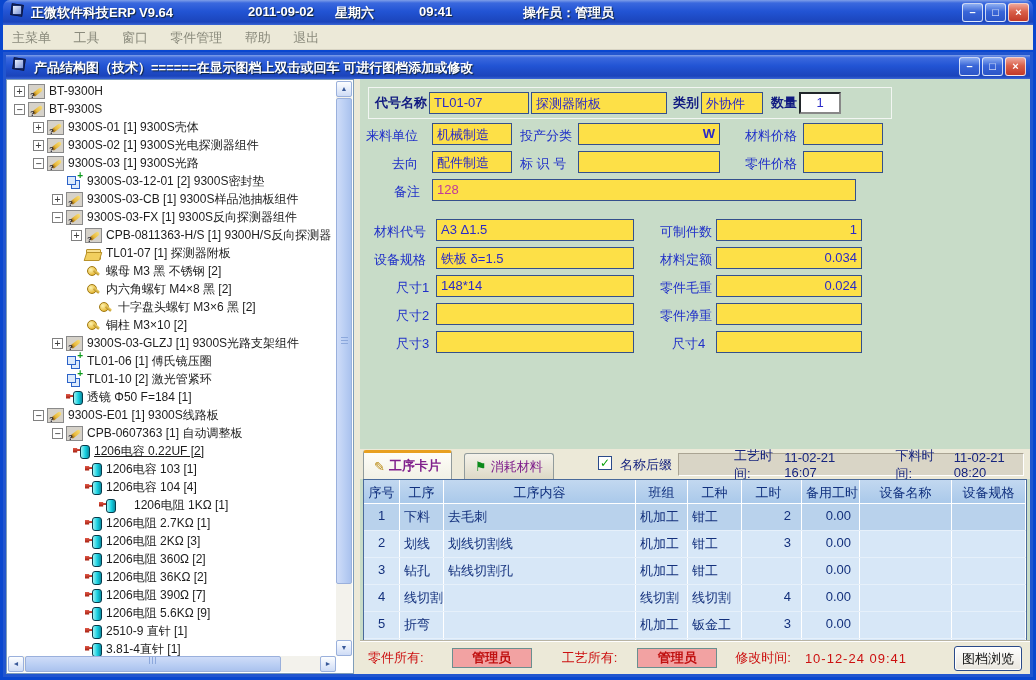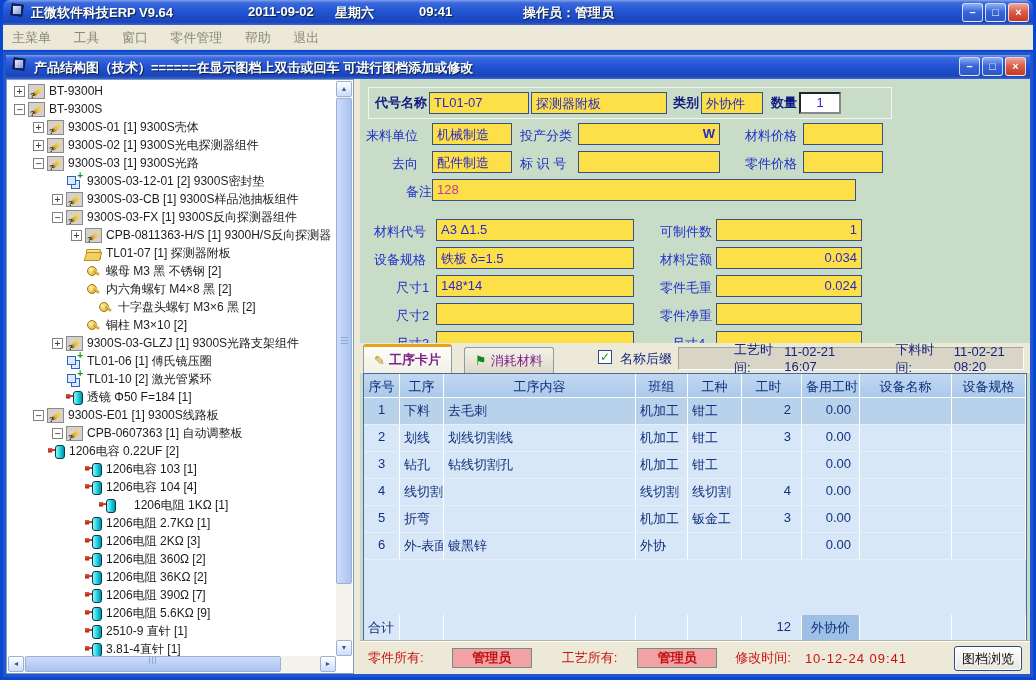--- a/index.html
+++ b/index.html
@@ -81,21 +81,21 @@
   .vthumb::after,.hthumb::after{content:"";position:absolute;left:4px;top:50%;width:7px;height:7px;margin-top:-4px;
     background:repeating-linear-gradient(180deg,#8ca8dc 0 1px,transparent 1px 3px);}
   .hthumb{position:absolute;left:17px;top:0;width:256px;height:16px;border:1px solid #9ab0dc;border-radius:2px;
     background:linear-gradient(180deg,#cfdcf8,#bcd0f4 50%,#aac2ee);}
   .hthumb::after{left:50%;margin-left:-4px;top:4px;background:repeating-linear-gradient(90deg,#8ca8dc 0 1px,transparent 1px 3px);}
 
   .splitter{width:6px;background:#ece9d8;flex:none;}
 
   
   .right-panel{flex:1;display:flex;flex-direction:column;background:#c8dcc8;min-width:0;}
-  .form-area{height:264px;position:relative;flex:none;font-size:13px;}
+  .form-area{height:370px;position:relative;flex:none;font-size:13px;}
   .lbl{color:#2030c8;white-space:nowrap;}
   .lbl.bold{color:#101a80;font-weight:bold;}
   .field{background:#fde047;border:1px solid #35508c;color:#2a2ac8;font-size:13px;
     padding:2px 4px;height:22px;overflow:hidden;white-space:nowrap;}
   .abs{position:absolute;}
   .group1{position:absolute;left:8px;top:8px;width:524px;height:32px;border:1px solid #f2f6f2;
     display:flex;align-items:center;gap:2px;padding-left:6px;}
   .qtybox{background:#fff;border:2px solid #20252a;border-right-color:#888;border-bottom-color:#888;
     width:42px;height:22px;color:#2a2ac8;text-align:center;font-size:13px;line-height:18px;}
   .wmark{position:absolute;right:4px;top:2px;color:#2a2ac8;font-weight:bold;}
@@ -288,21 +288,21 @@
             <div class="tree-row" style="padding-left: 25px;">
               <span class="expander">−</span>
               <span class="ti assembly"></span>
               <span class="tlabel">9300S-E01  [1] 9300S线路板</span>
             </div>
             <div class="tree-row" style="padding-left: 44px;">
               <span class="expander">−</span>
               <span class="ti assembly"></span>
               <span class="tlabel">CPB-0607363  [1] 自动调整板</span>
             </div>
-            <div class="tree-row" style="padding-left: 26px;">
+            <div class="tree-row" style="padding-left: 51px; text-decoration: underline;">
               <span class="expander empty"></span>
               <span class="ti component"></span>
               <span class="tlabel">1206电容 0.22UF  [2]</span>
             </div>
             <div class="tree-row" style="padding-left: 63px;">
               <span class="expander empty"></span>
               <span class="ti component"></span>
               <span class="tlabel">1206电容 103  [1]</span>
             </div>
             <div class="tree-row" style="padding-left: 63px;">
@@ -392,21 +392,21 @@
           <span class="abs lbl" style="left:385px;top:48px">材料价格</span>
           <span class="abs field" style="left:443px;top:44px;width:80px"></span>
 
           <span class="abs lbl" style="left:32px;top:76px">去向</span>
           <span class="abs field" style="left:72px;top:72px;width:80px">配件制造</span>
           <span class="abs lbl" style="left:160px;top:76px">标 识 号</span>
           <span class="abs field" style="left:218px;top:72px;width:142px"></span>
           <span class="abs lbl" style="left:385px;top:76px">零件价格</span>
           <span class="abs field" style="left:443px;top:72px;width:80px"></span>
 
-          <span class="abs lbl" style="left:46px;top:104px">备注</span>
+          <span class="abs lbl" style="left:34px;top:104px">备注</span>
           <span class="abs field note-val" style="left:72px;top:100px;width:424px">128</span>
 
           <span class="abs lbl" style="left:14px;top:144px">材料代号</span>
           <span class="abs field" style="left:76px;top:140px;width:198px">A3 Δ1.5</span>
           <span class="abs lbl" style="left:300px;top:144px">可制件数</span>
           <span class="abs field numval" style="left:356px;top:140px;width:146px">1</span>
 
           <span class="abs lbl" style="left:14px;top:172px">设备规格</span>
           <span class="abs field" style="left:76px;top:168px;width:198px">铁板 δ=1.5</span>
           <span class="abs lbl" style="left:300px;top:172px">材料定额</span>

